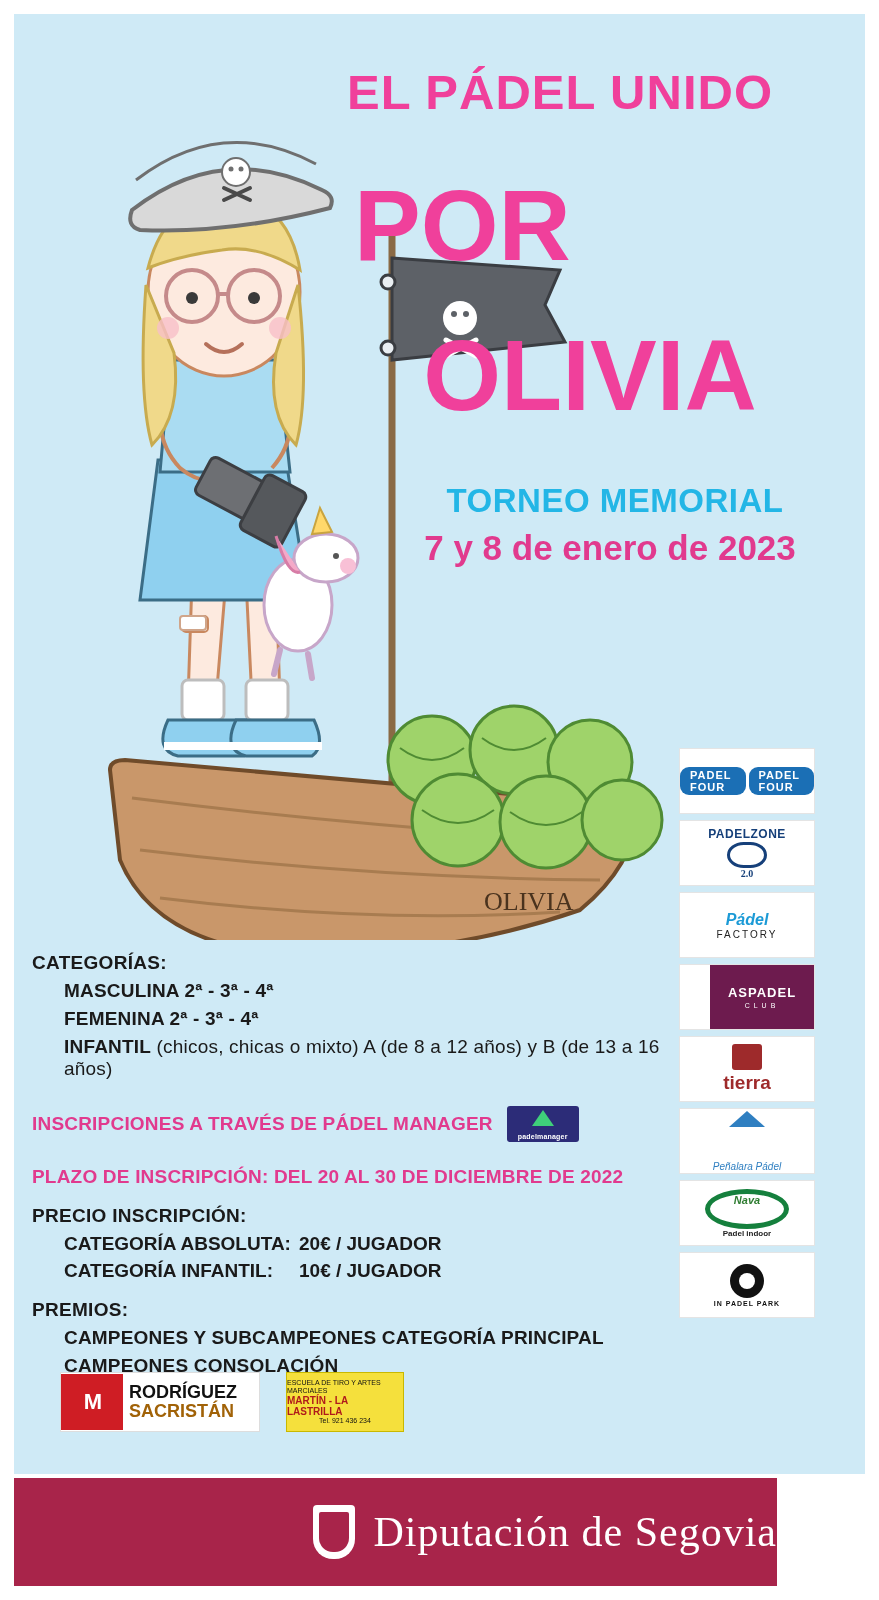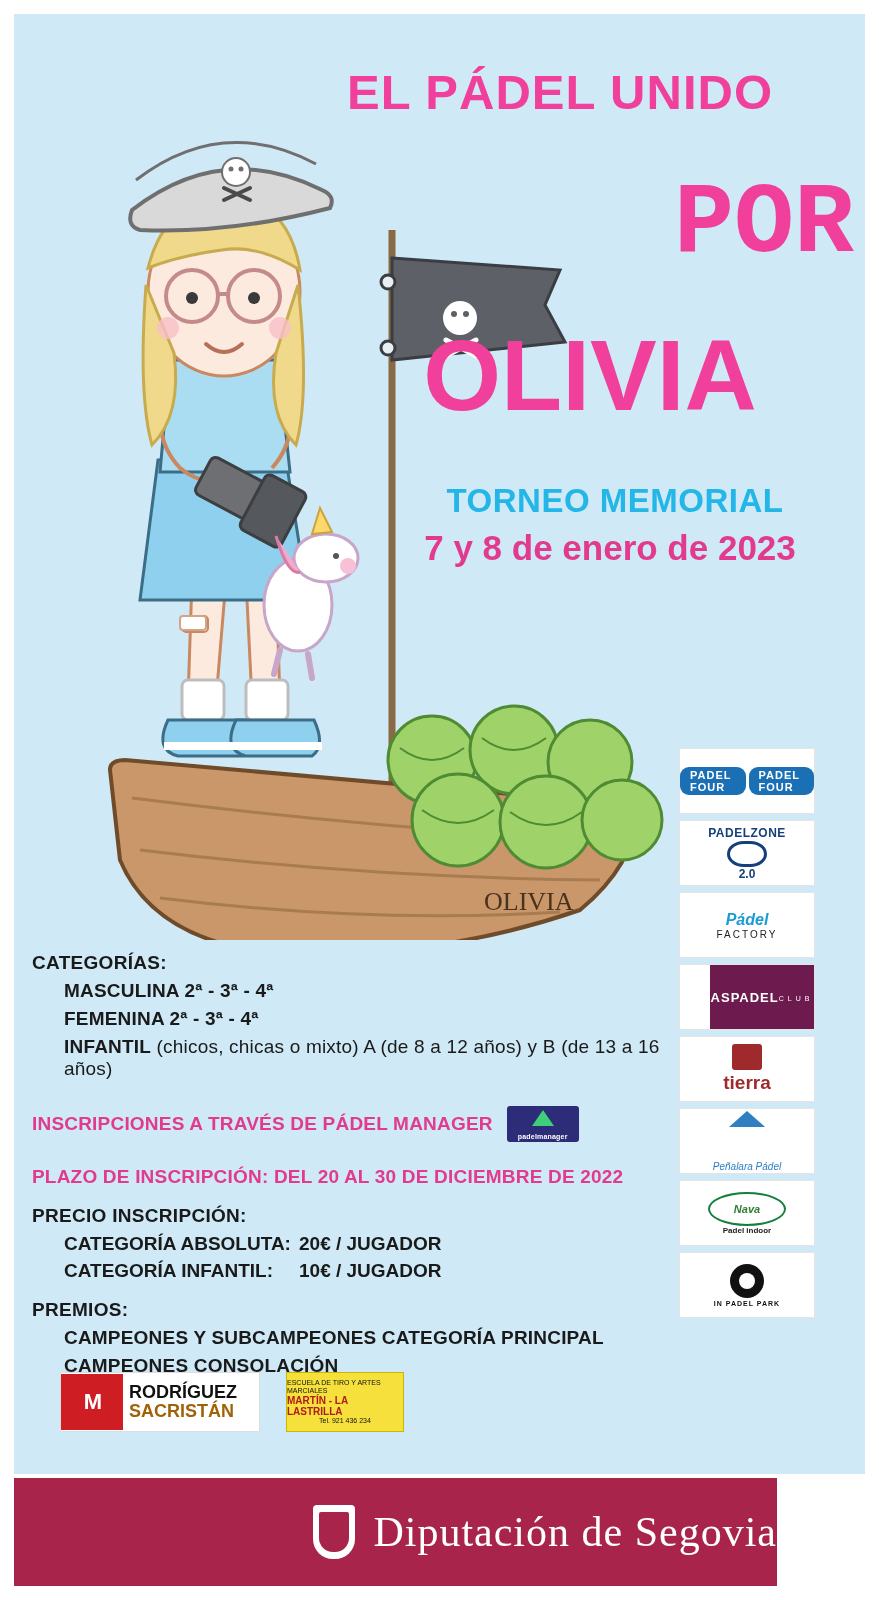--- a/index.html
+++ b/index.html
@@ -34,29 +34,28 @@
     width: 580px;
     text-align: center;
     font-size: 49px;
     font-weight: bold;
     color: #f0409b;
     letter-spacing: 1px;
     line-height: 1;
   }
   .title-por {
     position: absolute;
-    left: 374px;
+    left: 354px;
     top: 175px;
     width: 480px;
-    text-align: right;
+    text-align: left;
     font-size: 100px;
     font-weight: bold;
     color: #f0409b;
     line-height: 1;
-    font-family: Liberation Mono, monospace;
   }
   .title-olivia {
     position: absolute;
     left: 330px;
     top: 325px;
     width: 520px;
     text-align: center;
     font-size: 100px;
     font-weight: bold;
     color: #f0409b;
@@ -192,40 +191,40 @@
     overflow: hidden;
   }
 
   
   .sp-padelfour { background: #ffffff; width: 100%; height: 100%; display:flex; flex-direction:row; align-items:center; justify-content:center; gap:3px;}
   .sp-padelfour .bar { background:#1b6fb5; color:#fff; font-size:11px; font-weight:bold; padding:2px 10px; border-radius:9px; letter-spacing:1px;}
   
   .sp-zone { display:flex; flex-direction:column; align-items:center; justify-content:center;}
   .sp-zone .t { font-size:12px; font-weight:bold; color:#16407a; letter-spacing:0.5px;}
   .sp-zone .racket { width:34px; height:20px; border:3px solid #16407a; border-radius:50%/60%; margin-top:1px;}
-  .sp-zone .ver { font-size:12px; color:#16407a; font-weight:bold;}
+  .sp-zone .ver { font-size:10px; color:#16407a; font-weight:bold;font-family:Liberation Serif, serif;}
   
   .sp-factory { display:flex; flex-direction:column; align-items:center; justify-content:center;}
   .sp-factory .top { color:#1b9ad6; font-weight:bold; font-size:16px; font-style:italic;}
   .sp-factory .bot { font-size:10px; letter-spacing:2px; color:#222;}
   
-  .sp-aspadel { background:#6d1b4e; width:100%; height:100%; display:flex; flex-direction:row; align-items:center; justify-content:center; color:#fff;margin-left:30px;}
+  .sp-aspadel { background:#6d1b4e; width:100%; height:100%; display:flex; flex-direction:column; align-items:center; justify-content:center; color:#fff;margin-left:30px;}
   .sp-aspadel .t { font-size:13px; font-weight:bold; letter-spacing:1px;}
   .sp-aspadel .s { font-size:7px; letter-spacing:4px; margin-top:2px;}
   
   .sp-tierra { display:flex; flex-direction:column; align-items:center; justify-content:center;}
   .sp-tierra .sq { width:30px; height:26px; background:#9e2a2b; border-radius:3px;}
   .sp-tierra .t { font-size:19px; font-weight:bold; color:#9e2a2b; margin-top:2px;}
   
   .sp-penalara { display:flex; flex-direction:column; align-items:center; justify-content:center;gap:32px;}
   .sp-penalara .mt { width:0;height:0;border-left:18px solid transparent;border-right:18px solid transparent;border-bottom:16px solid #2f7fc1;}
   .sp-penalara .t { font-size:10px; color:#2f7fc1; font-style:italic; margin-top:2px;}
   
   .sp-nava { display:flex; flex-direction:column; align-items:center; justify-content:center;}
-  .sp-nava .ov { width:74px;height:30px;border:2px solid #15803d;border-radius:50%;display:flex;align-items:center;justify-content:center;}
+  .sp-nava .ov { width:74px;height:30px;border:5px solid #15803d;border-radius:50%;display:flex;justify-content:center;}
   .sp-nava .t { font-size:11px;font-weight:bold;color:#2f7d32;font-style:italic;}
   .sp-nava .s { font-size:8px;font-weight:bold;color:#222;}
   
   .sp-in { background:#ffffff; display:flex; align-items:center; justify-content:center; flex-direction:column;}
   .sp-in .circ { width:34px;height:34px;border-radius:50%;background:#111; position:relative;}
   .sp-in .circ:after{content:"";position:absolute;left:9px;top:9px;width:16px;height:16px;border-radius:50%;background:#fff;}
   .sp-in .t { font-size:7px;font-weight:bold;color:#111;margin-top:2px;letter-spacing:1px;}
 
   
   .bottom-sponsors {

